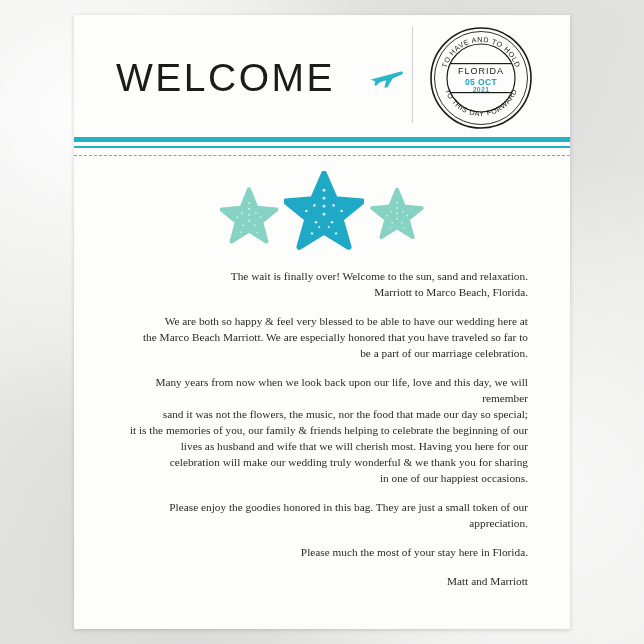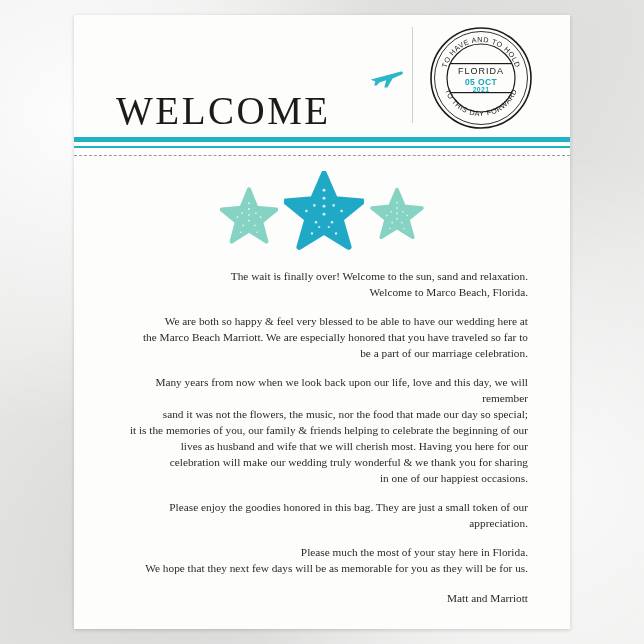--- a/index.html
+++ b/index.html
@@ -36,26 +36,25 @@
 
   
   .header {
     position: relative;
     height: 120px;
   }
   .welcome-word {
     position: absolute;
     left: 42px;
     top: 41px;
-    font-family: Liberation Serif, serif;
+    font-family: Liberation Sans, sans-serif;
     font-size: 39px;
     letter-spacing: 2.5px;
     color: #1b1b1b;
     font-weight: 400;
-    margin-top: 32px;
   }
   .plane-icon {
     position: absolute;
     left: 296px;
     top: 50px;
     color: #29b5c8;
   }
   .header-divider {
     position: absolute;
     left: 338px;
@@ -234,40 +233,39 @@
           <circle cx="37" cy="77" r="1.4"></circle>
             <circle cx="63" cy="77" r="1.4"></circle>
         </g>
       </svg>
     </span>
   </div>
 
   <div class="body-copy">
     <p class="para">
       <span>The wait is finally over! Welcome to the sun, sand and relaxation.</span>
-      <span>Welcome to Marco Beach, Florida.</span>
+      <span>Marriott to Marco Beach, Florida.</span>
     </p>
     <p class="para">
       <span>We are both so happy &amp; feel very blessed to be able to have our wedding here at</span>
       <span>the Marco Beach Marriott. We are especially honored that you have traveled so far to</span>
       <span>be a part of our marriage celebration.</span>
     </p>
     <p class="para">
       <span>Many years from now when we look back upon our life, love and this day, we will remember</span>
       <span>sand it was not the flowers, the music, nor the food that made our day so special;</span>
       <span>it is the memories of you, our family &amp; friends helping to celebrate the beginning of our</span>
       <span>lives as husband and wife that we will cherish most. Having you here for our</span>
       <span>celebration will make our wedding truly wonderful &amp; we thank you for sharing</span>
       <span>in one of our happiest occasions.</span>
     </p>
     <p class="para">
       <span>Please enjoy the goodies honored in this bag. They are just a small token of our appreciation.</span>
     </p>
     <p class="para">
       <span>Please much the most of your stay here in Florida.</span>
-      <span>We hope that they next few days will be as memorable for you as they will be for us.</span>
     </p>
     <p class="para sign-off">
       <span>Matt and Marriott</span>
     </p>
   </div>
 
 </div>
 
 </body></html>

